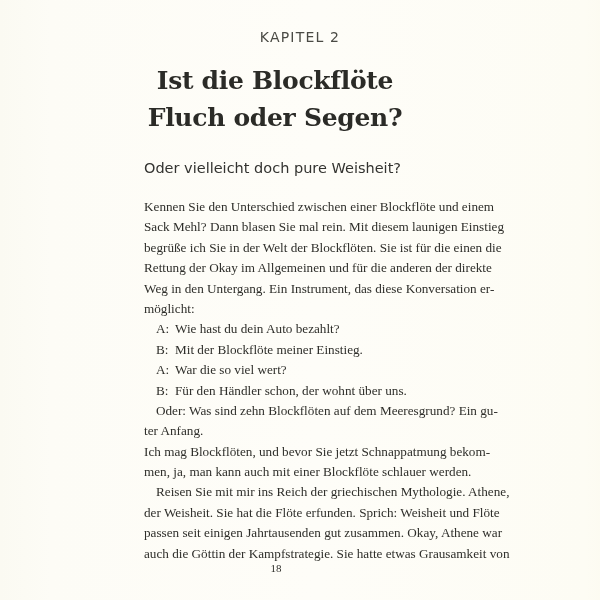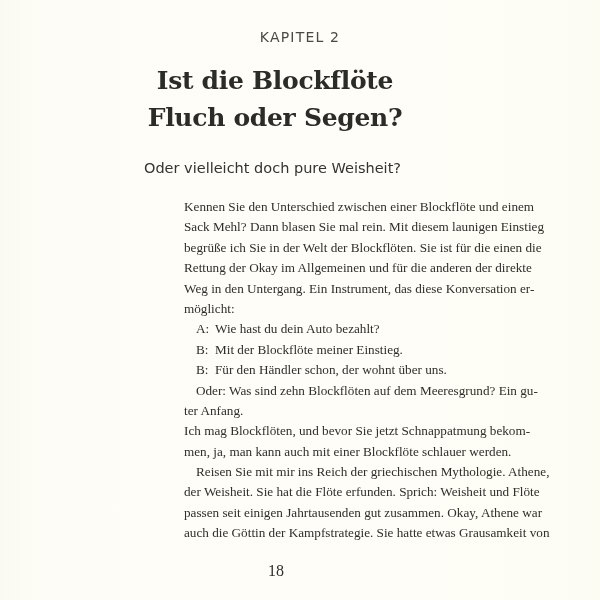--- a/index.html
+++ b/index.html
@@ -60,21 +60,20 @@
       width: 320px;
       font-family: "Liberation Serif", serif;
       font-size: 13.2px;
       line-height: 20.4px;
       color: #2e2e2a;
     }
     .line {
       display: block;
       white-space: nowrap;
       height: 20.4px;
-      margin-left: 40px;
     }
     .line.justify {
       text-align: justify;
       text-align-last: justify;
     }
     .line.indent {
       padding-left: 12px;
     }
     .line.dialog {
       padding-left: 12px;
@@ -83,21 +82,21 @@
       display: inline-block;
       width: 19px;
     }
     .page-number {
       position: absolute;
       top: 562px;
       left: 0;
       width: 552px;
       text-align: center;
       font-family: "Liberation Serif", serif;
-      font-size: 16px;
+      font-size: 11px;
       color: #2e2e2a;
     }
   </style>
 </head>
 <body>
 
 <div class="page">
 
   <div class="chapter-label">KAPITEL 2</div>
 
@@ -112,20 +111,21 @@
 
     <span class="line justify">Kennen Sie den Unterschied zwischen einer Blockflöte und einem</span>
     <span class="line justify">Sack Mehl? Dann blasen Sie mal rein. Mit diesem launigen Einstieg</span>
     <span class="line justify">begrüße ich Sie in der Welt der Blockflöten. Sie ist für die einen die</span>
     <span class="line justify">Rettung der Okay im Allgemeinen und für die anderen der direkte</span>
     <span class="line justify">Weg in den Untergang. Ein Instrument, das diese Konversation er-</span>
     <span class="line">möglicht:</span>
 
     <span class="line dialog"><span class="speaker">A:</span><span>Wie hast du dein Auto bezahlt?</span></span>
     <span class="line dialog"><span class="speaker">B:</span><span>Mit der Blockflöte meiner Einstieg.</span></span>
+    <span class="line dialog"><span class="speaker">A:</span><span>War die so viel wert?</span></span>
     <span class="line dialog"><span class="speaker">B:</span><span>Für den Händler schon, der wohnt über uns.</span></span>
 
     <span class="line indent justify">Oder: Was sind zehn Blockflöten auf dem Meeresgrund? Ein gu-</span>
     <span class="line">ter Anfang.</span>
 
     <span class="line justify">Ich mag Blockflöten, und bevor Sie jetzt Schnappatmung bekom-</span>
     <span class="line">men, ja, man kann auch mit einer Blockflöte schlauer werden.</span>
 
     <span class="line indent justify">Reisen Sie mit mir ins Reich der griechischen Mythologie. Athene,</span>
     <span class="line justify">der Weisheit. Sie hat die Flöte erfunden. Sprich: Weisheit und Flöte</span>

